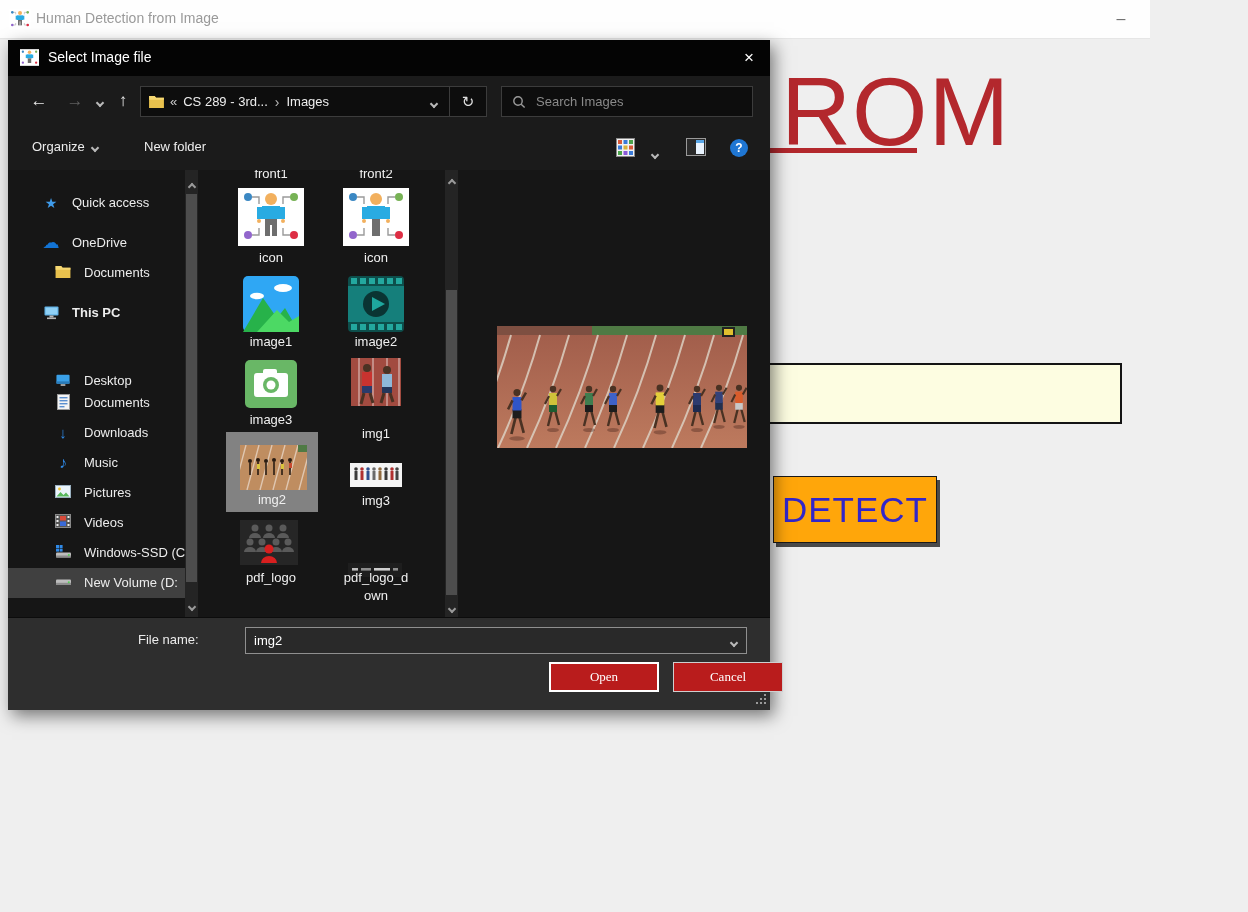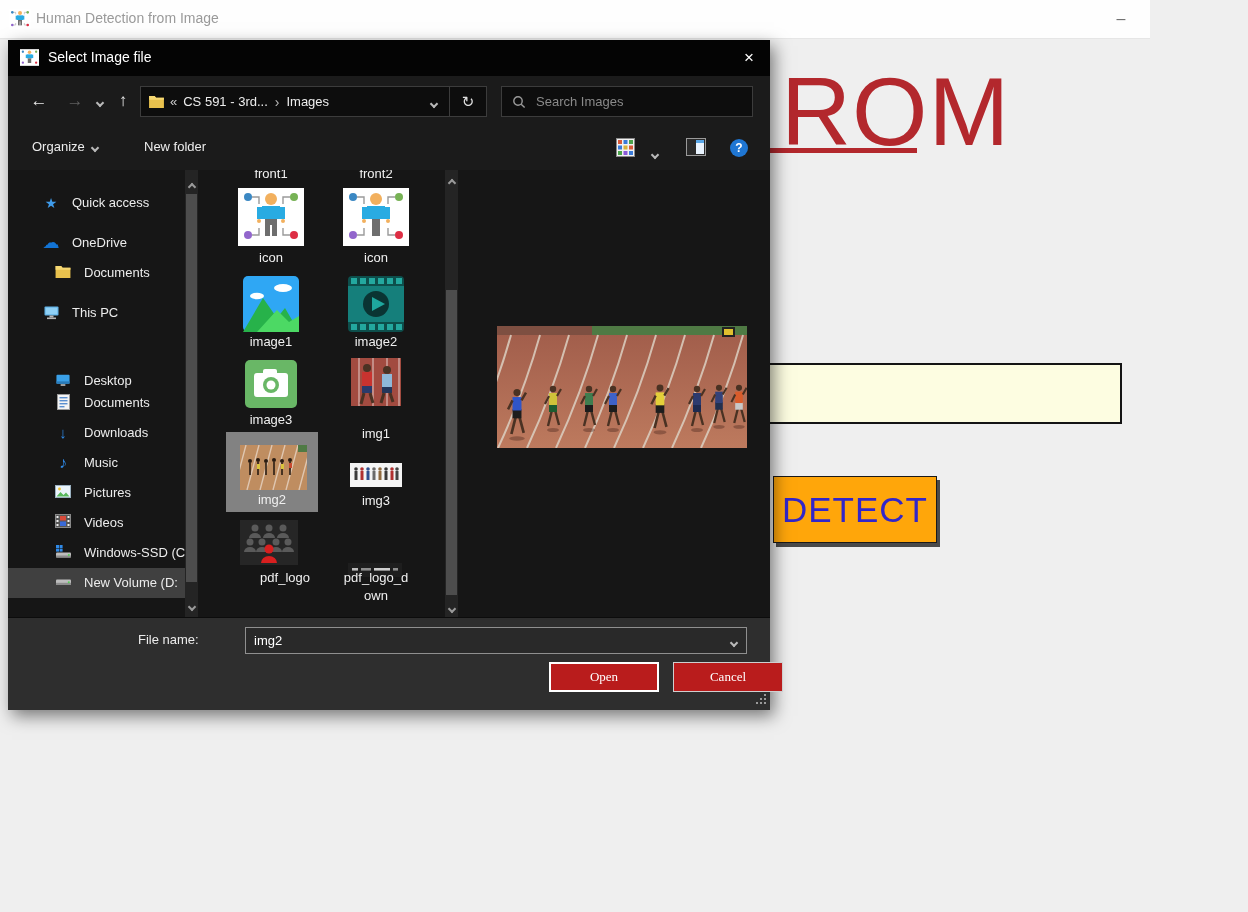--- a/index.html
+++ b/index.html
@@ -131,21 +131,21 @@
       <div class="navglyph" style="left:54px;color:#5f5f5f;">→</div>
       <div class="navglyph" style="left:84px;width:16px;"><span class="chev sm"></span></div>
       <div class="navglyph" style="left:102px;">↑</div>
 
       <div id="addr-box">
         <svg style="margin:0 6px 0 8px;" width="15" height="13" viewBox="0 0 16 14">
           <path d="M0 1h6l1.5 2H16v11H0z" fill="#e8c14d"></path>
           <path d="M0 1h6l1.5 2H16v2H0z" fill="#f5d873"></path>
         </svg>
         <span class="crumb" style="margin-right:6px;color:#cfcfcf;">«</span>
-        <span class="crumb">CS 591 - 3rd...</span>
+        <span class="crumb">CS 289 - 3rd...</span>
         <span id="addr-sep">›</span>
         <span class="crumb">Images</span>
         <span style="flex:1;"></span>
         <span style="padding:0 12px;"><span class="chev sm"></span></span>
         <span id="addr-divider"></span>
         <span id="addr-refresh">↻</span>
       </div>
 
       <div id="search-box">
         <svg style="margin:0 8px 0 10px;" width="14" height="14" viewBox="0 0 14 14">
@@ -208,21 +208,21 @@
         </div>
         <div class="sb-row" style="top:128px;">
           <span class="sb-icon" style="left:34px;">
             <svg width="17" height="16" viewBox="0 0 16 16">
                 <rect x="1" y="2.5" width="14" height="9" rx="1" fill="#62b4e8"></rect>
                 <rect x="2.2" y="3.7" width="11.6" height="6.6" fill="#8fd0f5"></rect>
                 <rect x="6" y="11.5" width="4" height="2" fill="#b5b5b5"></rect>
                 <rect x="3.5" y="13.5" width="9" height="1.6" fill="#b5b5b5"></rect>
               </svg>
           </span>
-          <span class="sb-label" style="left:64px;">This PC</span>
+          <span class="sb-label" style="left:64px;font-weight:bold;">This PC</span>
         </div>
         <div class="sb-row" style="top:196px;">
           <span class="sb-icon" style="left:46px;">
             <svg width="16" height="15" viewBox="0 0 16 16">
                 <rect x="1" y="3" width="14" height="9.5" rx="1" fill="#3aa0e8"></rect>
                 <rect x="1" y="10" width="14" height="2.5" fill="#2a7ab8"></rect>
                 <rect x="5.5" y="13" width="5" height="1.8" fill="#b5b5b5"></rect>
               </svg>
           </span>
           <span class="sb-label" style="left:76px;">Desktop</span>
@@ -470,21 +470,21 @@
                 <path d="M16 32a6 5 0 0 1 12 0z"></path>
               <circle cx="36" cy="22" r="3.5"></circle>
                 <path d="M30 32a6 5 0 0 1 12 0z"></path>
               <circle cx="48" cy="22" r="3.5"></circle>
                 <path d="M42 32a6 5 0 0 1 12 0z"></path>
             </g>
             <circle cx="29" cy="29" r="4.5" fill="#d81f1f"></circle>
             <path d="M21 43a8 7 0 0 1 16 0z" fill="#d81f1f"></path>
           </svg>
         </div>
-        <div class="flabel" style="left:20px;top:400px;text-align:right;">pdf_logo</div>
+        <div class="flabel" style="left:27px;top:400px;">pdf_logo</div>
 
         <div class="fthumb" style="left:150px;top:393px;">
           <svg width="54" height="14" viewBox="0 0 54 14">
             <rect width="54" height="14" fill="#1e1e1e"></rect>
             <rect x="4" y="5" width="6" height="2.6" fill="#bdbdbd"></rect>
             <rect x="13" y="5" width="10" height="2.6" fill="#8d8d8d"></rect>
             <rect x="26" y="5" width="16" height="2.6" fill="#cfcfcf"></rect>
             <rect x="45" y="5" width="5" height="2.6" fill="#8d8d8d"></rect>
           </svg>
         </div>

